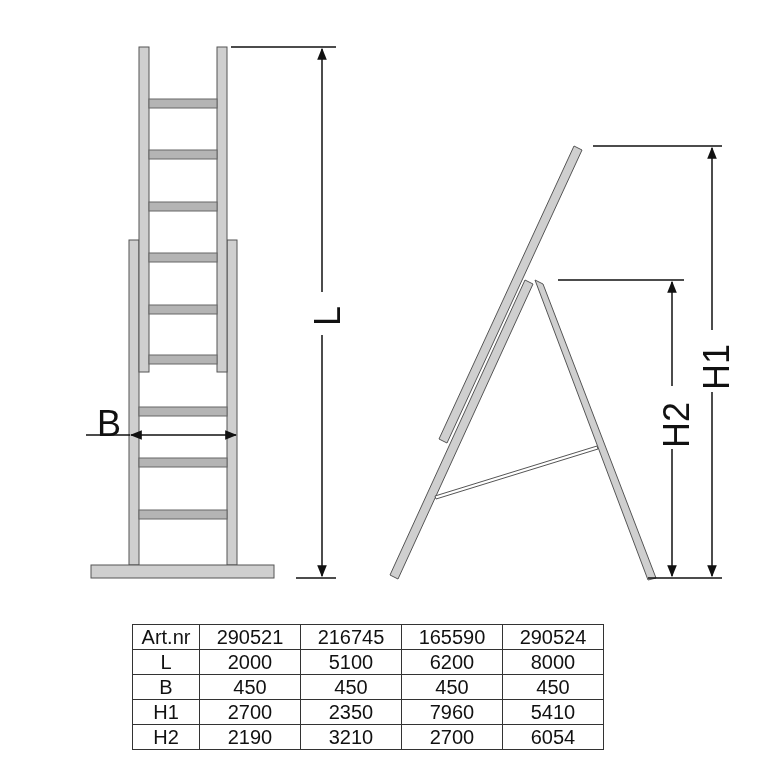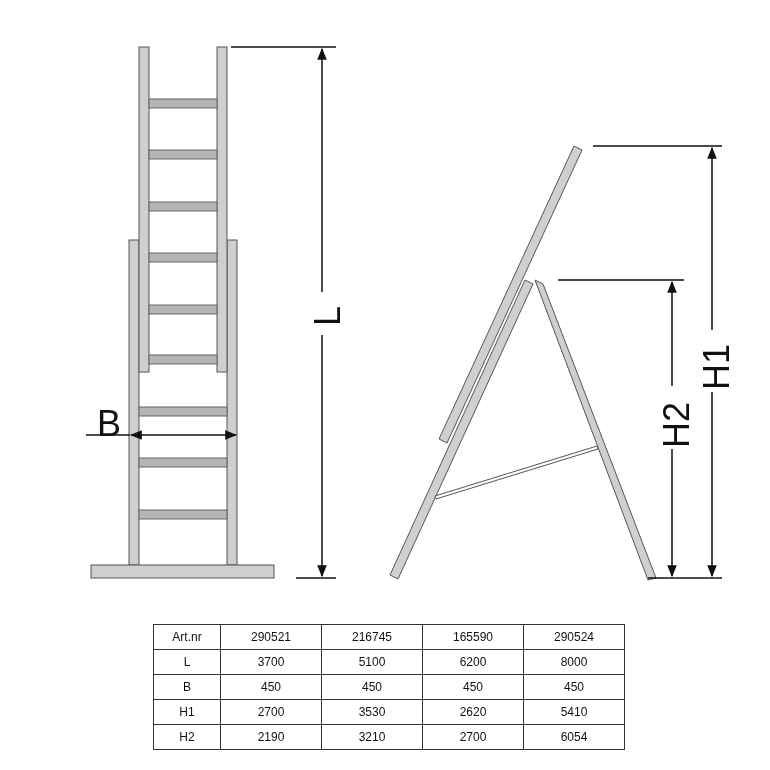--- a/index.html
+++ b/index.html
@@ -1,19 +1,19 @@
 <!DOCTYPE html>
 <html><head>
 <meta charset="utf-8">
 <style>
   html,body{margin:0;padding:0;background:#ffffff;}
   body{width:770px;height:770px;position:relative;overflow:hidden;font-family:"Liberation Sans",sans-serif;}
   #diagram{position:absolute;left:0;top:0;width:770px;height:610px;}
   .dim-label{font-family:"Liberation Sans",sans-serif;font-size:36px;fill:#111;}
-  #spec-table{position:absolute;left:153px;top:624px;border-collapse:collapse;font-size:12px;color:#111;}
+  #spec-table{position:absolute;left:132px;top:624px;border-collapse:collapse;font-size:20px;color:#111;}
   #spec-table td{border:1px solid #333;height:24px;padding:0;text-align:center;vertical-align:middle;}
   #spec-table td.hdr{width:66px;}
   #spec-table td.val{width:100px;}
 </style>
 </head>
 <body>
 
 <svg id="diagram" viewBox="0 0 770 610" xmlns="http://www.w3.org/2000/svg">
   <defs>
     <marker id="arr" viewBox="0 0 10 10" refX="9" refY="5" markerWidth="8" markerHeight="8" orient="auto-start-reverse">
@@ -84,37 +84,37 @@
   <tbody>
       <tr>
     <td class="hdr">Art.nr</td>
     <td class="val">290521</td>
     <td class="val">216745</td>
     <td class="val">165590</td>
     <td class="val">290524</td>
   </tr>
   <tr>
     <td class="hdr">L</td>
-    <td class="val">3700</td>
+    <td class="val">2000</td>
     <td class="val">5100</td>
     <td class="val">6200</td>
     <td class="val">8000</td>
   </tr>
   <tr>
     <td class="hdr">B</td>
     <td class="val">450</td>
     <td class="val">450</td>
     <td class="val">450</td>
     <td class="val">450</td>
   </tr>
   <tr>
     <td class="hdr">H1</td>
     <td class="val">2700</td>
-    <td class="val">3530</td>
-    <td class="val">2620</td>
+    <td class="val">2350</td>
+    <td class="val">7960</td>
     <td class="val">5410</td>
   </tr>
   <tr>
     <td class="hdr">H2</td>
     <td class="val">2190</td>
     <td class="val">3210</td>
     <td class="val">2700</td>
     <td class="val">6054</td>
   </tr>
 </tbody>

